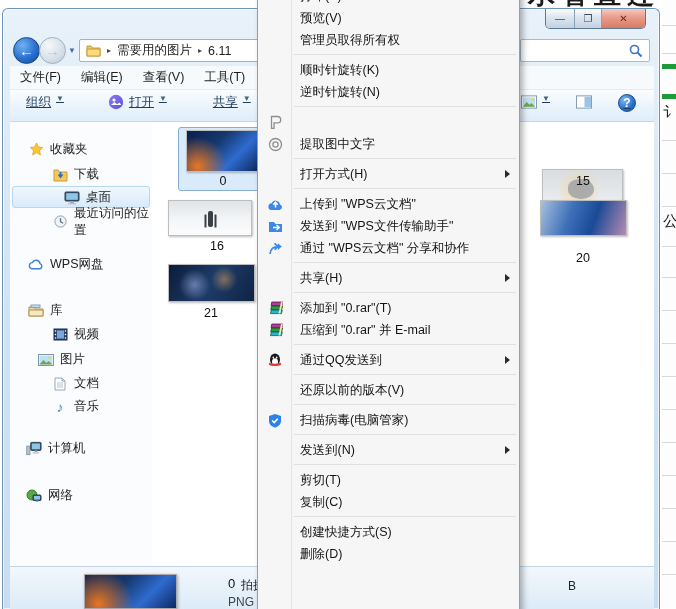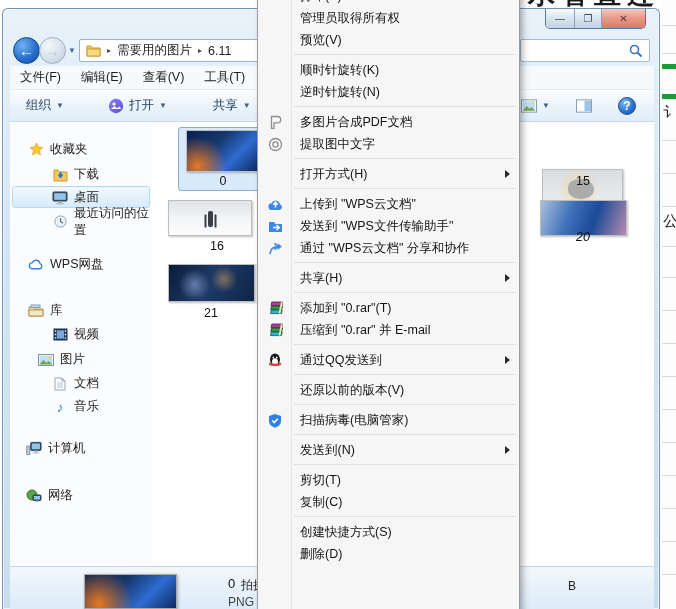--- a/index.html
+++ b/index.html
@@ -53,21 +53,21 @@
   #menubar { left:10px; top:66px; width:644px; height:24px; background:#f6fafd;
              border-bottom:1px solid #e2ecf5; z-index:2; display:flex; align-items:center;
              font-size:12.5px; color:#1e1e1e; }
   .mb-item { padding:0 10px; }
 
   
   #toolbar { left:10px; top:90px; width:644px; height:32px; z-index:2;
              background:linear-gradient(#fbfdfe,#eaf3fb 55%,#dfeefa);
              border-bottom:1px solid #c7d7e6; display:flex; align-items:center;
              font-size:12.5px; color:#1e3c5c; }
-  .tb-btn { display:flex; align-items:center; gap:5px; padding:0 8px; height:24px; border-radius:3px; }
+  .tb-btn { display:flex; gap:5px; padding:0 8px; height:24px; border-radius:3px;text-decoration:underline; }
   .tb-dd { font-size:8px; color:#4a627c; }
   .tb-right { position:absolute; right:10px; display:flex; align-items:center; gap:10px; }
 
   
   #content-bg { left:10px; top:122px; width:644px; height:444px; background:#fff; z-index:1; }
   #sidebar { left:10px; top:122px; width:142px; height:444px; background:#fbfcfe; z-index:2;
              font-size:12.5px; color:#1e1e1e; }
   .sb-item { position:absolute; display:flex; align-items:center; gap:6px; height:21px; }
   .sb-sel { position:absolute; left:2px; top:64px; width:138px; height:22px; border-radius:3px;
             background:linear-gradient(#f2f8fd,#d7eafa); border:1px solid #b6d9f2; }
@@ -259,21 +259,21 @@
     </div>
     <div class="sb-item" style="left:42px; top:42px">
       <span class="icon16">
         <svg width="15" height="14" viewBox="0 0 15 14">
             <path d="M1 2 h4 l1.5 2 H14 v9 H1 z" fill="#f5c85c" stroke="#c79a37"></path>
             <path d="M7.5 4 v4 M5.5 6.5 l2 2.5 2-2.5" stroke="#2b6fd4" stroke-width="1.8" fill="none"></path>
           </svg>
       </span>
       <span>下载</span>
     </div>
-    <div class="sb-item" style="left:42px; top:65px">
+    <div class="sb-item" style="left:54px; top:65px">
       <span class="icon16">
         <svg width="16" height="14" viewBox="0 0 16 14">
             <rect x="1" y="1" width="14" height="9" rx="1" fill="#3e5770" stroke="#2b3c50"></rect>
             <rect x="2.2" y="2.2" width="11.6" height="6.6" fill="#8ec6ea"></rect>
             <rect x="6" y="10" width="4" height="2" fill="#9aa7b5"></rect>
             <rect x="4" y="12" width="8" height="1.4" fill="#b9c4cf"></rect>
           </svg>
       </span>
       <span>桌面</span>
     </div>
@@ -380,55 +380,54 @@
   <div class="thumbbox th-man" style="left:168px; top:200px; width:84px; height:36px;"></div>
   <div class="tile-label" style="left:172px; top:239px;">16</div>
 
   <div class="thumbbox th-dark" style="left:168px; top:264px; width:87px; height:38px;"></div>
   <div class="tile-label" style="left:166px; top:306px;">21</div>
 
   <div class="thumbbox th-kick" style="left:542px; top:133px; width:81px; height:39px;"></div>
   <div class="tile-label" style="left:538px; top:174px;">15</div>
 
   <div class="thumbbox th-blue" style="left:540px; top:200px; width:87px; height:36px;"></div>
-  <div class="tile-label" style="left:538px; top:230px;font-style:italic;">20</div>
+  <div class="tile-label" style="left:538px; top:251px;">20</div>
 
   <div class="abs" id="details">
     <span class="dt-name">0</span>
     <span class="dt-field">拍摄</span>
     <span class="dt-type">PNG 图片文件</span>
     <span class="dt-right">B</span>
   </div>
   <div class="abs th-city" id="details-thumb"></div>
 
   <div class="abs" id="ctx-menu">
     <div class="mi">
         <span>打印(P)</span>
       </div>
     <div class="mi">
+        <span>预览(V)</span>
+      </div>
+    <div class="mi">
         <span>管理员取得所有权</span>
-      </div>
-    <div class="mi">
-        <span>预览(V)</span>
       </div>
     <div class="msep"></div>
     <div class="mi">
         <span>顺时针旋转(K)</span>
       </div>
     <div class="mi">
         <span>逆时针旋转(N)</span>
       </div>
     <div class="msep"></div>
     <div class="mi">
       <span class="mi-icon">
         <svg width="13" height="15" viewBox="0 0 13 15">
             <path d="M2.5 1.5 h6 a3.2 3.2 0 0 1 0 6.4 h-3.5 v5.5 h-2.5 z" fill="none" stroke="#8e8e8e" stroke-width="1.3"></path>
           </svg>
       </span>
-      <span>多图片合成PDF文档</span>
     </div>
     <div class="mi">
       <span class="mi-icon">
         <svg width="15" height="15" viewBox="0 0 15 15">
             <circle cx="7.5" cy="7.5" r="6" fill="none" stroke="#8e8e8e" stroke-width="1.3"></circle>
             <circle cx="7.5" cy="7.5" r="2.6" fill="none" stroke="#8e8e8e" stroke-width="1.3"></circle>
           </svg>
       </span>
       <span>提取图中文字</span>
     </div>

